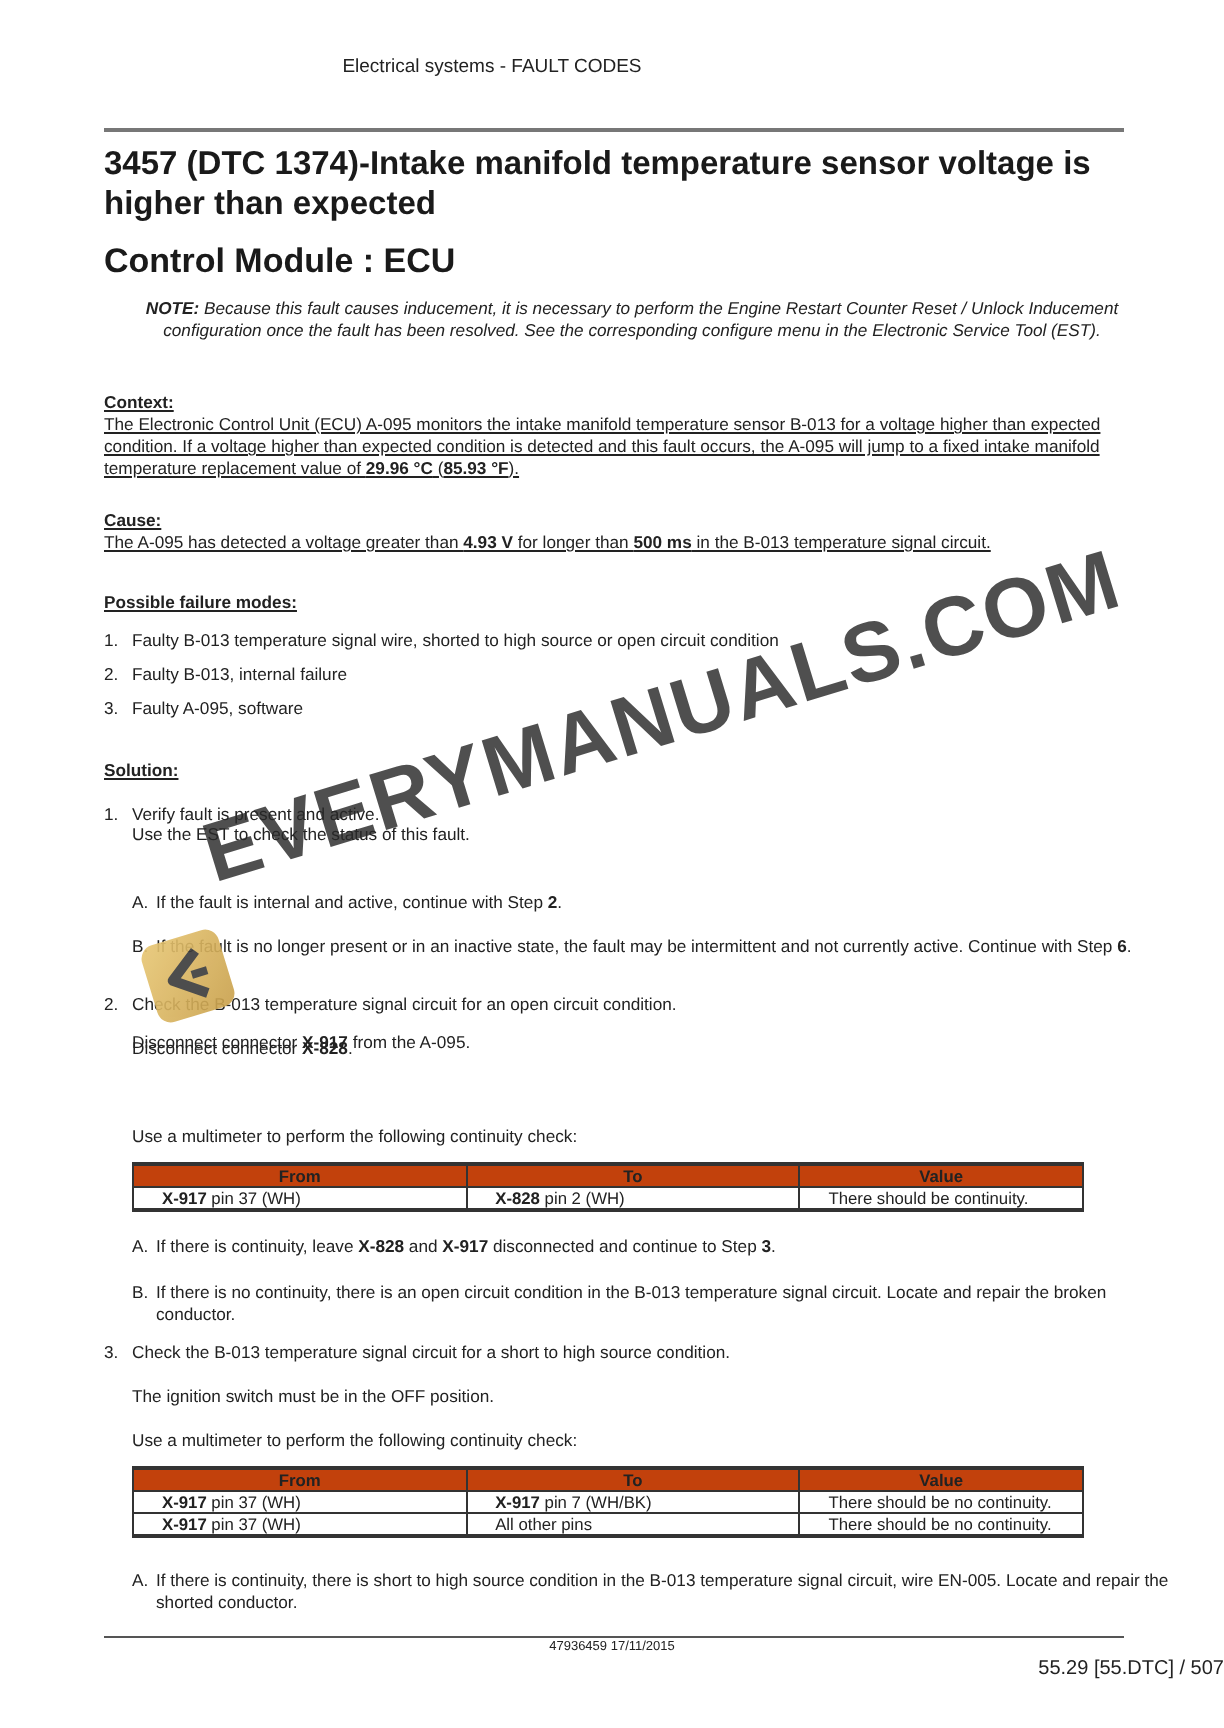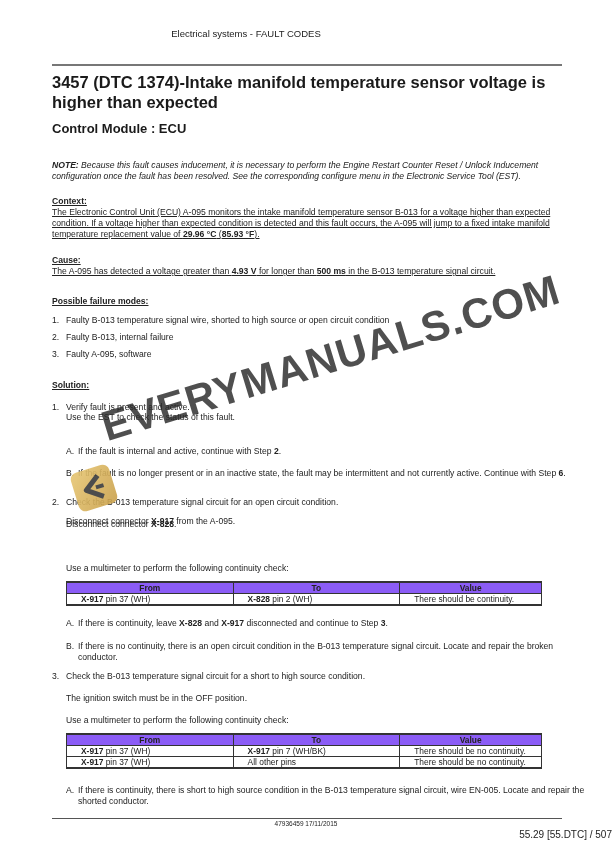--- a/index.html
+++ b/index.html
@@ -4,37 +4,37 @@
 <style>
   html, body { margin: 0; padding: 0; background: #ffffff; }
   body { width: 612px; height: 864px; position: relative; overflow: hidden;
          font-family: "Liberation Sans", sans-serif; color: #222; }
   .page { position: absolute; left: 0; top: 0; width: 612px; height: 864px; }
   .running-header { position: absolute; top: 28px; left: 0; width: 492px; text-align: center;
                     font-size: 9.5px; color: #222; }
   .rule-top { position: absolute; top: 64px; left: 52px; width: 510px; height: 2px; background: #777; }
   .title { position: absolute; top: 72px; left: 52px; width: 510px; font-size: 16.5px; font-weight: bold;
            line-height: 20px; color: #1a1a1a; margin: 0; }
-  .module { position: absolute; top: 121px; left: 52px; font-size: 13px; font-weight: bold; color: #1a1a1a; margin: 0; }
+  .module { position: absolute; top: 121px; left: 52px; font-size: 17px; font-weight: bold; color: #1a1a1a; margin: 0; }
   .body { position: absolute; left: 52px; width: 528px; font-size: 8.6px; line-height: 11px; }
-  .note { top: 160px; font-style: italic; }
+  .note { top: 149px; font-style: italic; text-align: center; }
   .note b { font-style: italic; }
   .h { font-weight: bold; }
   p { margin: 0; text-decoration: underline; }
   .ctx { top: 196px; }
   .cause { top: 255px; }
   .pfm { top: 296px; }
   .ol li { list-style: none; position: relative; padding-left: 14px; margin: 0; }
   .ol { margin: 0; padding: 0; }
   .num { position: absolute; left: 0; top: 0; }
   .sub { position: relative; padding-left: 12px; }
   .sub .num { left: 0; }
   .indent { padding-left: 14px; }
   table.cont { border-collapse: collapse; width: 476px; font-size: 8.4px; line-height: 10px; }
-  table.cont th { background: #8b5cf6; font-weight: bold; text-align: center; border: 1px solid #333; border-top: 2px solid #333; padding: 0 2px; }
+  table.cont th { background: #c2410c; font-weight: bold; text-align: center; border: 1px solid #333; border-top: 2px solid #333; padding: 0 2px; }
   table.cont td { border: 1px solid #333; padding: 0 14px; text-align: left; }
   table.cont tr:last-child td { border-bottom: 2px solid #333; }
   .rule-bottom { position: absolute; top: 818px; left: 52px; width: 510px; height: 1px; background: #555; }
   .footer-code { position: absolute; top: 820px; left: 0; width: 612px; text-align: center; font-size: 6.5px; }
   .footer-page { position: absolute; top: 829px; left: 0; width: 612px; text-align: right; font-size: 10px; }
   .watermark { position: absolute; left: 96px; top: 405px; font-size: 42px; font-weight: bold; color: rgba(40,40,40,0.82);
                transform: rotate(-17deg); transform-origin: left top; letter-spacing: 1px; white-space: nowrap; pointer-events: none; }
   .wm-logo { position: absolute; left: 74px; top: 468px; width: 40px; height: 40px; border-radius: 7px;
              background: linear-gradient(135deg, #e8c774, #c9a04a); transform: rotate(-17deg); opacity: 0.9; }
   .wm-logo svg { width: 40px; height: 40px; }

